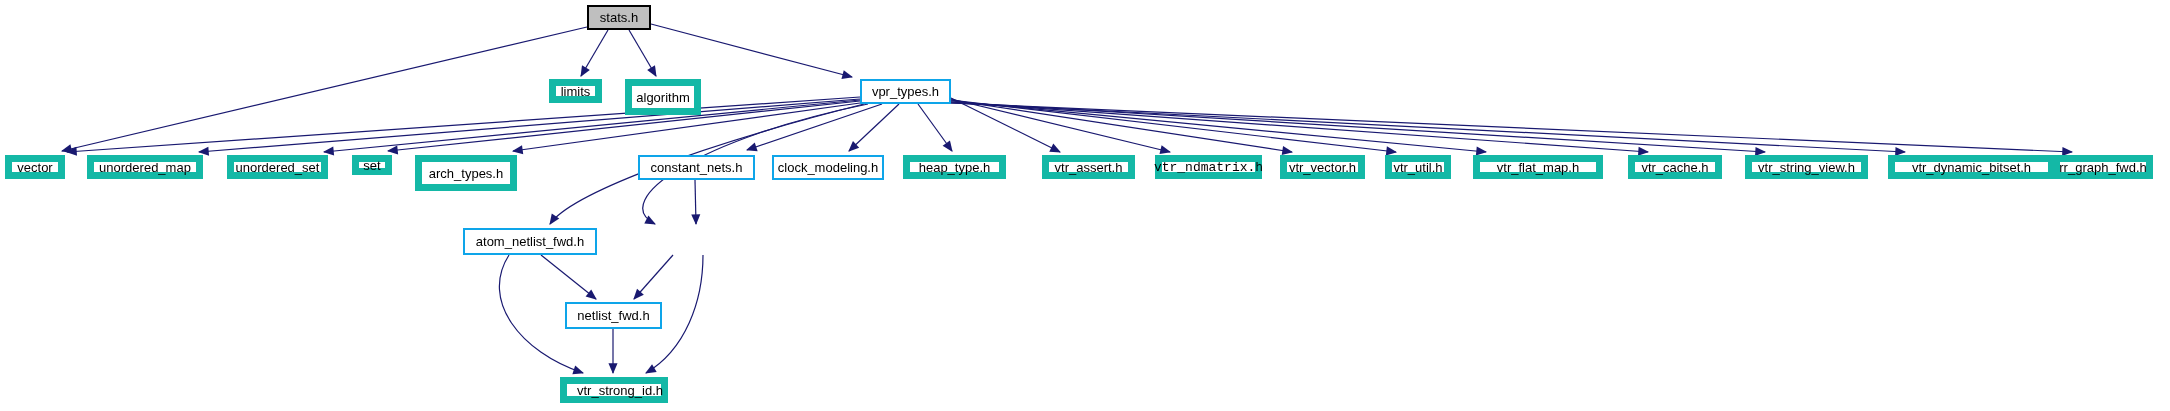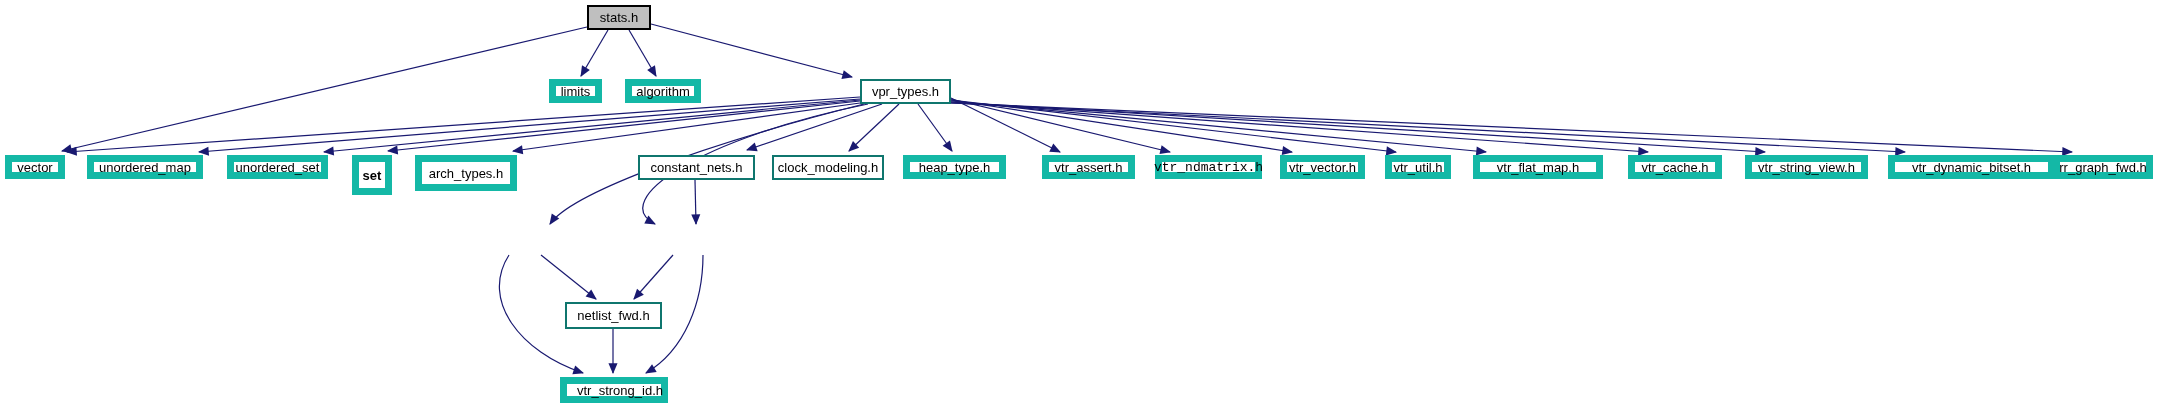--- a/index.html
+++ b/index.html
@@ -24,21 +24,21 @@
     border: 7px solid #14b8a6;
     color: #000000;
     font-size: 13px;
     line-height: 1;
     display: flex;
     align-items: center;
     justify-content: center;
     white-space: nowrap;
     z-index: 2;
   }
-  .node.doc  { border: 2px solid #0f766e; }
+  .node.doc  { border: 2px solid #0ea5e9; }
   .node.root { border: 2px solid #000000; background: #bfbfbf; }
   .edge-path { fill: none; }
 </style>
 </head>
 <body>
 
 <div id="canvas">
     <svg id="edges" width="2170" height="411">
       <defs>
         <marker id="arrow" viewBox="0 0 10 10" refX="9" refY="5" markerWidth="11" markerHeight="9" orient="auto">
@@ -70,34 +70,35 @@
       <path d="M868,104 C700,138 608,200 655,224" class="edge-path" stroke="#191970" stroke-width="1.2" marker-end="url(#arrow)"></path>
       <path d="M695,180 L696,224" class="edge-path" stroke="#191970" stroke-width="1.2" marker-end="url(#arrow)"></path>
       <path d="M541,255 L596,299" class="edge-path" stroke="#191970" stroke-width="1.2" marker-end="url(#arrow)"></path>
       <path d="M673,255 L634,299" class="edge-path" stroke="#191970" stroke-width="1.2" marker-end="url(#arrow)"></path>
       <path d="M613,329 L613,373" class="edge-path" stroke="#191970" stroke-width="1.2" marker-end="url(#arrow)"></path>
       <path d="M509,255 C480,300 520,352 583,373" class="edge-path" stroke="#191970" stroke-width="1.2" marker-end="url(#arrow)"></path>
       <path d="M703,255 C703,302 685,350 646,373" class="edge-path" stroke="#191970" stroke-width="1.2" marker-end="url(#arrow)"></path>
     </svg>
     <div class="node root" style="left: 587px; top: 5px; width: 64px; height: 25px;">stats.h</div>
     <div class="node external" style="left: 549px; top: 79px; width: 53px; height: 24px;">limits</div>
-    <div class="node external" style="left: 625px; top: 79px; width: 76px; height: 24px; text-align: right;">algorithm</div>
+    <div class="node external" style="left: 625px; top: 79px; width: 76px; height: 36px; text-align: right;">algorithm</div>
     <div class="node doc" style="left: 860px; top: 79px; width: 91px; height: 25px;">vpr_types.h</div>
     <div class="node external" style="left: 5px; top: 155px; width: 60px; height: 24px;">vector</div>
     <div class="node external" style="left: 87px; top: 155px; width: 116px; height: 24px;">unordered_map</div>
     <div class="node external" style="left: 227px; top: 155px; width: 101px; height: 24px;">unordered_set</div>
-    <div class="node external" style="left: 352px; top: 155px; width: 40px; height: 40px; font-weight: bold;">set</div>
+    <div class="node external" style="left: 352px; top: 155px; width: 40px; height: 20px;">set</div>
     <div class="node external" style="left: 415px; top: 155px; width: 102px; height: 36px;">arch_types.h</div>
     <div class="node doc" style="left: 638px; top: 155px; width: 117px; height: 25px;">constant_nets.h</div>
     <div class="node doc" style="left: 772px; top: 155px; width: 112px; height: 25px;">clock_modeling.h</div>
     <div class="node external" style="left: 903px; top: 155px; width: 103px; height: 24px;">heap_type.h</div>
     <div class="node external" style="left: 1042px; top: 155px; width: 93px; height: 24px;">vtr_assert.h</div>
     <div class="node external" style="left: 1155px; top: 155px; width: 107px; height: 24px; font-family: Liberation Mono, monospace;">vtr_ndmatrix.h</div>
     <div class="node external" style="left: 1280px; top: 155px; width: 85px; height: 24px;">vtr_vector.h</div>
     <div class="node external" style="left: 1385px; top: 155px; width: 66px; height: 24px;">vtr_util.h</div>
     <div class="node external" style="left: 1473px; top: 155px; width: 130px; height: 24px;">vtr_flat_map.h</div>
     <div class="node external" style="left: 1628px; top: 155px; width: 94px; height: 24px;">vtr_cache.h</div>
     <div class="node external" style="left: 1745px; top: 155px; width: 123px; height: 24px;">vtr_string_view.h</div>
     <div class="node external" style="left: 1888px; top: 155px; width: 167px; height: 24px;">vtr_dynamic_bitset.h</div>
     <div class="node external" style="left: 2053px; top: 155px; width: 100px; height: 24px;">rr_graph_fwd.h</div>
+    <div class="node doc" style="left: 463px; top: 228px; width: 134px; height: 27px;">atom_netlist_fwd.h</div>
     <div class="node doc" style="left: 565px; top: 302px; width: 97px; height: 27px;">netlist_fwd.h</div>
     <div class="node external" style="left: 560px; top: 377px; width: 108px; height: 26px; padding-left: 12px;">vtr_strong_id.h</div>
   </div>
 
 </body></html>

